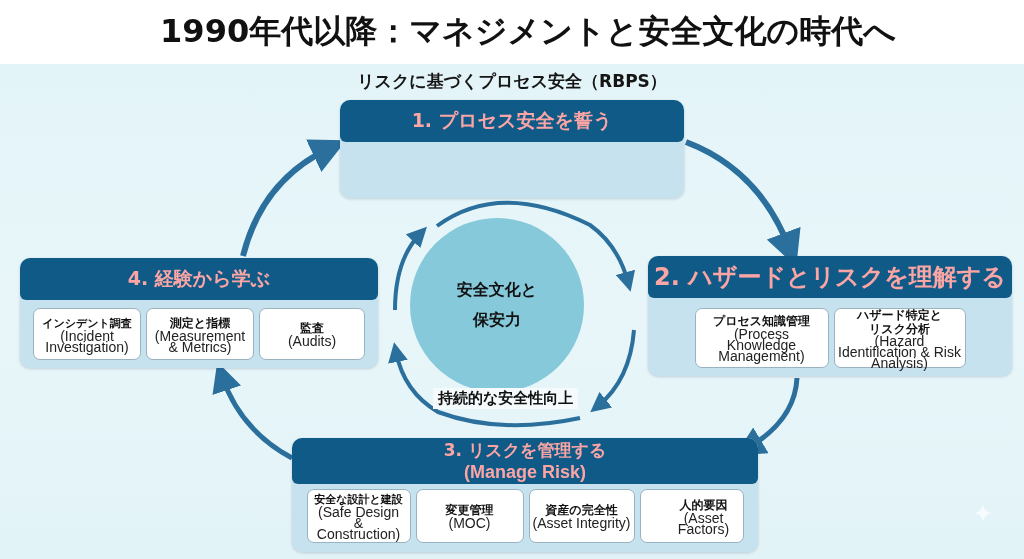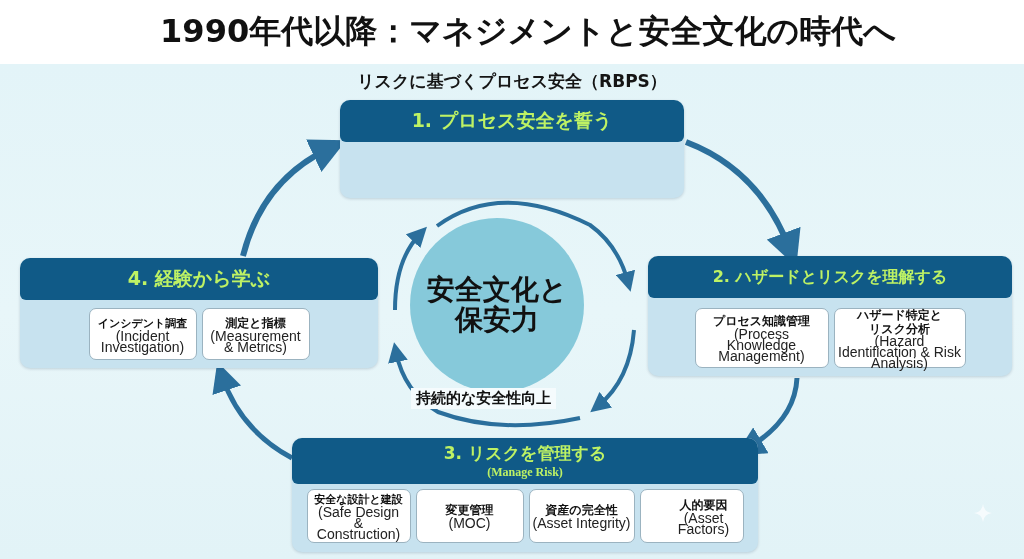--- a/index.html
+++ b/index.html
@@ -17,40 +17,40 @@
   .subtitle {
     position: absolute; left: 0; top: 70px; width: 1024px; text-align: center;
     font-size: 17px; font-weight: bold; color: #151515;
   }
   svg.arrows { position: absolute; left: 0; top: 0; width: 1024px; height: 559px; }
   .stage {
     position: absolute; background: #c7e2ef; border-radius: 10px;
     box-shadow: 0 1px 3px rgba(0,40,80,0.18);
   }
   .stage-head {
-    background: #105a87; color: #bef264; font-weight: bold;
+    background: #105a87; color: #fca5a5; font-weight: bold;
     border-radius: 10px 10px 6px 6px; text-align: center;
     display: flex; flex-direction: column; align-items: center; justify-content: center;
   }
   .stage-body { display: flex; gap: 5px; padding: 5px 6px 6px 6px; justify-content: center; }
   .card {
     background: #ffffff; border: 1px solid #9bb3c0; border-radius: 7px;
     display: flex; flex-direction: column; align-items: center; justify-content: center;
     text-align: center; color: #111;
   }
   .card .jp { font-weight: bold; font-size: 12px; line-height: 15px; }
   .card .en { font-size: 14px; line-height: 11px; color: #222; font-family: "Liberation Sans", sans-serif; }
   .center-circle {
     position: absolute; left: 410px; top: 218px; width: 174px; height: 174px;
     border-radius: 50%; background: #86c9da;
     display: flex; align-items: center; justify-content: center; text-align: center;
   }
-  .center-circle span { font-size: 28px; font-weight: bold; color: #111; line-height: 30px; white-space: pre-line; text-align: center; }
+  .center-circle span { font-size: 16px; font-weight: bold; color: #111; line-height: 30px; white-space: pre-line; text-align: center; }
   .cycle-label {
-    position: absolute; left: 411px; top: 388px; padding: 1px 5px;
+    position: absolute; left: 433px; top: 388px; padding: 1px 5px;
     background: #f5fbfd; font-size: 15px; font-weight: bold; color: #111;
   }
   .sparkle { position: absolute; left: 974px; top: 504px; width: 18px; height: 18px; }
 </style>
 </head>
 <body>
 
 <div class="title">1990年代以降：マネジメントと安全文化の時代へ</div>
 <div class="panel"></div>
 <div class="subtitle">リスクに基づくプロセス安全（RBPS）</div>
@@ -76,40 +76,40 @@
   <path d="M395,310 Q395,260 420,234" fill="none" stroke="#2b6f9c" stroke-width="4" marker-end="url(#ahs)"></path>
 </svg>
 
 <div class="stage" style="left:340px; top:100px; width:344px; height:98px;">
   <div class="stage-head" style="height:42px; font-size:19px;">
     <span>1. プロセス安全を誓う</span>
   </div>
 </div>
 
 <div class="stage" style="left:648px; top:256px; width:364px; height:120px;">
-  <div class="stage-head" style="height:42px; font-size:16px;">
+  <div class="stage-head" style="height:42px; font-size:24px;">
     <span>2. ハザードとリスクを理解する</span>
   </div>
   <div class="stage-body" style="padding-top:10px;">
     <div class="card" style="width:134px; height:60px;">
       <span class="jp">プロセス知識管理</span>
       <span class="en" style="width:118px;">(Process Knowledge Management)</span>
     </div>
     <div class="card" style="width:132px; height:60px;">
       <span class="jp" style="white-space:pre-line; line-height:14px;">ハザード特定と
 リスク分析</span>
       <span class="en" style="width:126px;">(Hazard Identification &amp; Risk Analysis)</span>
     </div>
   </div>
 </div>
 
 <div class="stage" style="left:292px; top:438px; width:466px; height:114px;">
   <div class="stage-head" style="height:46px; font-size:17px;">
     <span>3. リスクを管理する</span>
-    <span style="font-size:12px; font-family:Liberation Serif, serif;">(Manage Risk)</span>
+    <span style="font-size:18px; font-family:Liberation Sans, sans-serif;">(Manage Risk)</span>
   </div>
   <div class="stage-body">
     <div class="card" style="width:104px; height:54px;">
       <span class="jp" style="font-size:11px;">安全な設計と建設</span>
       <span class="en" style="width:90px;">(Safe Design &amp; Construction)</span>
     </div>
     <div class="card" style="width:108px; height:54px;">
       <span class="jp">変更管理</span>
       <span class="en">(MOC)</span>
     </div>
@@ -130,20 +130,24 @@
   </div>
   <div class="stage-body" style="padding-top:8px;">
     <div class="card" style="width:108px; height:52px;align-items:center;">
       <span class="jp" style="font-size:11px;">インシデント調査</span>
       <span class="en" style="width:90px;">(Incident Investigation)</span>
     </div>
     <div class="card" style="width:108px; height:52px;">
       <span class="jp">測定と指標</span>
       <span class="en" style="width:100px;">(Measurement &amp; Metrics)</span>
     </div>
+    <div class="card" style="width:106px; height:52px;">
+      <span class="jp">監査</span>
+      <span class="en">(Audits)</span>
+    </div>
   </div>
 </div>
 
 <div class="center-circle">
   <span>安全文化と
 保安力</span>
 </div>
 <div class="cycle-label">持続的な安全性向上</div>
 
 <svg class="sparkle" viewBox="0 0 20 20">

